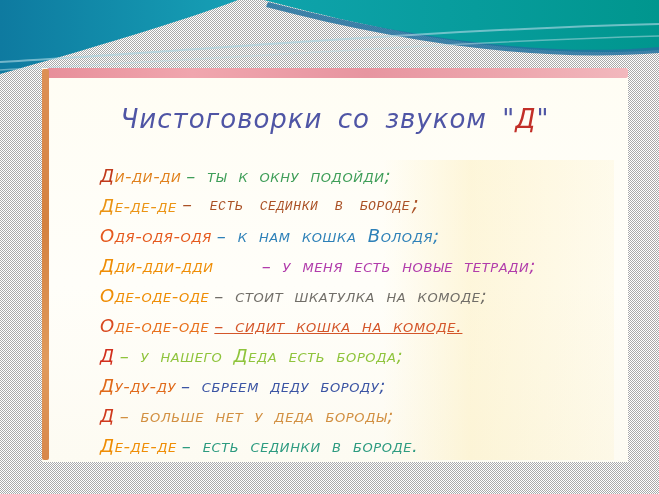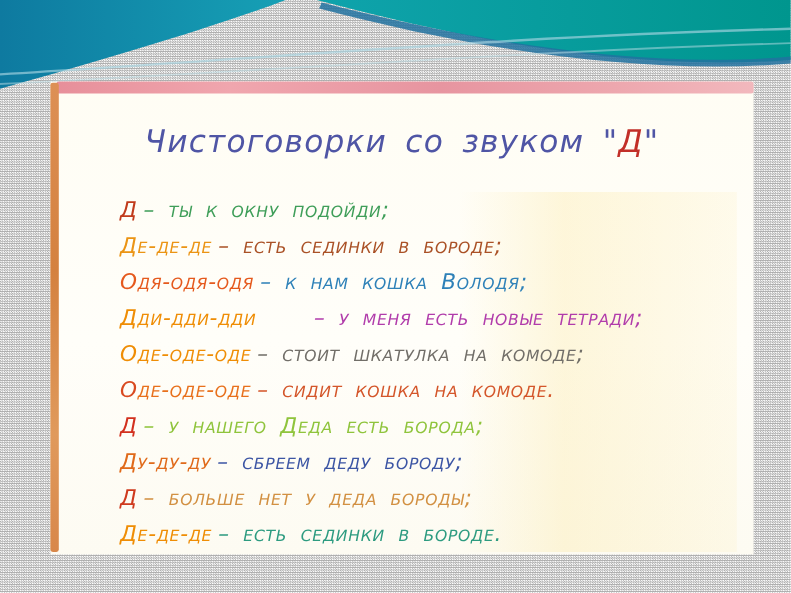--- a/index.html
+++ b/index.html
@@ -65,46 +65,47 @@
   <div class="border-left"></div>
 
   <h1 class="title">
     <span style="color: rgb(79, 85, 165);">Чистоговорки со звуком</span>
     <span class="q" style="color: rgb(79, 85, 165);">"</span><span style="color: rgb(194, 47, 40);">Д</span><span class="q" style="color: rgb(79, 85, 165);">"</span>
   </h1>
 
   <div class="lines">
     <div class="line">
       <span style="color: rgb(193, 59, 28);">Д</span>
+        <span style="color: rgb(224, 128, 28);">и-ди-ди</span>
       <span class="body" style="color: rgb(63, 158, 89);">– ты к окну подойди;</span>
     </div>
     <div class="line">
       <span style="color: rgb(235, 148, 20);">Д</span>
         <span style="color: rgb(235, 148, 20);">е-де-де</span>
-      <span class="body" style="color: rgb(170, 81, 38);">– есть сединки в бороде;</span>
+      <span class="body" style="color: rgb(170, 81, 38); font-family: Liberation Mono, monospace;">– есть сединки в бороде;</span>
     </div>
     <div class="line">
       <span style="color: rgb(229, 89, 29);">О</span>
         <span style="color: rgb(229, 89, 29);">дя-одя-одя</span>
       <span class="body" style="color: rgb(46, 129, 184);">– к нам кошка Володя;</span>
     </div>
     <div class="line">
       <span style="color: rgb(239, 141, 5);">Д</span>
         <span style="color: rgb(239, 141, 5);">ди-дди-дди</span>
       <span class="body" style="color: rgb(177, 60, 171); margin-left: 48px;">– у меня есть новые тетради;</span>
     </div>
     <div class="line">
       <span style="color: rgb(239, 141, 5);">О</span>
         <span style="color: rgb(239, 141, 5);">де-оде-оде</span>
       <span class="body" style="color: rgb(113, 110, 104); text-align: right;">– стоит шкатулка на комоде;</span>
     </div>
     <div class="line">
       <span style="color: rgb(217, 74, 32);">О</span>
         <span style="color: rgb(232, 112, 28);">де-оде-оде</span>
-      <span class="body" style="color: rgb(212, 86, 42);">– сидит кошка на комоде.</span>
+      <span class="body" style="color: rgb(212, 86, 42); text-decoration: underline;">– сидит кошка на комоде.</span>
     </div>
     <div class="line">
       <span style="color: rgb(210, 48, 30);">Д</span>
       <span class="body" style="color: rgb(143, 196, 60);">– у нашего Деда есть борода;</span>
     </div>
     <div class="line">
       <span style="color: rgb(224, 106, 26);">Д</span>
         <span style="color: rgb(224, 106, 26);">у-ду-ду</span>
       <span class="body" style="color: rgb(60, 85, 164);">– сбреем деду бороду;</span>
     </div>

